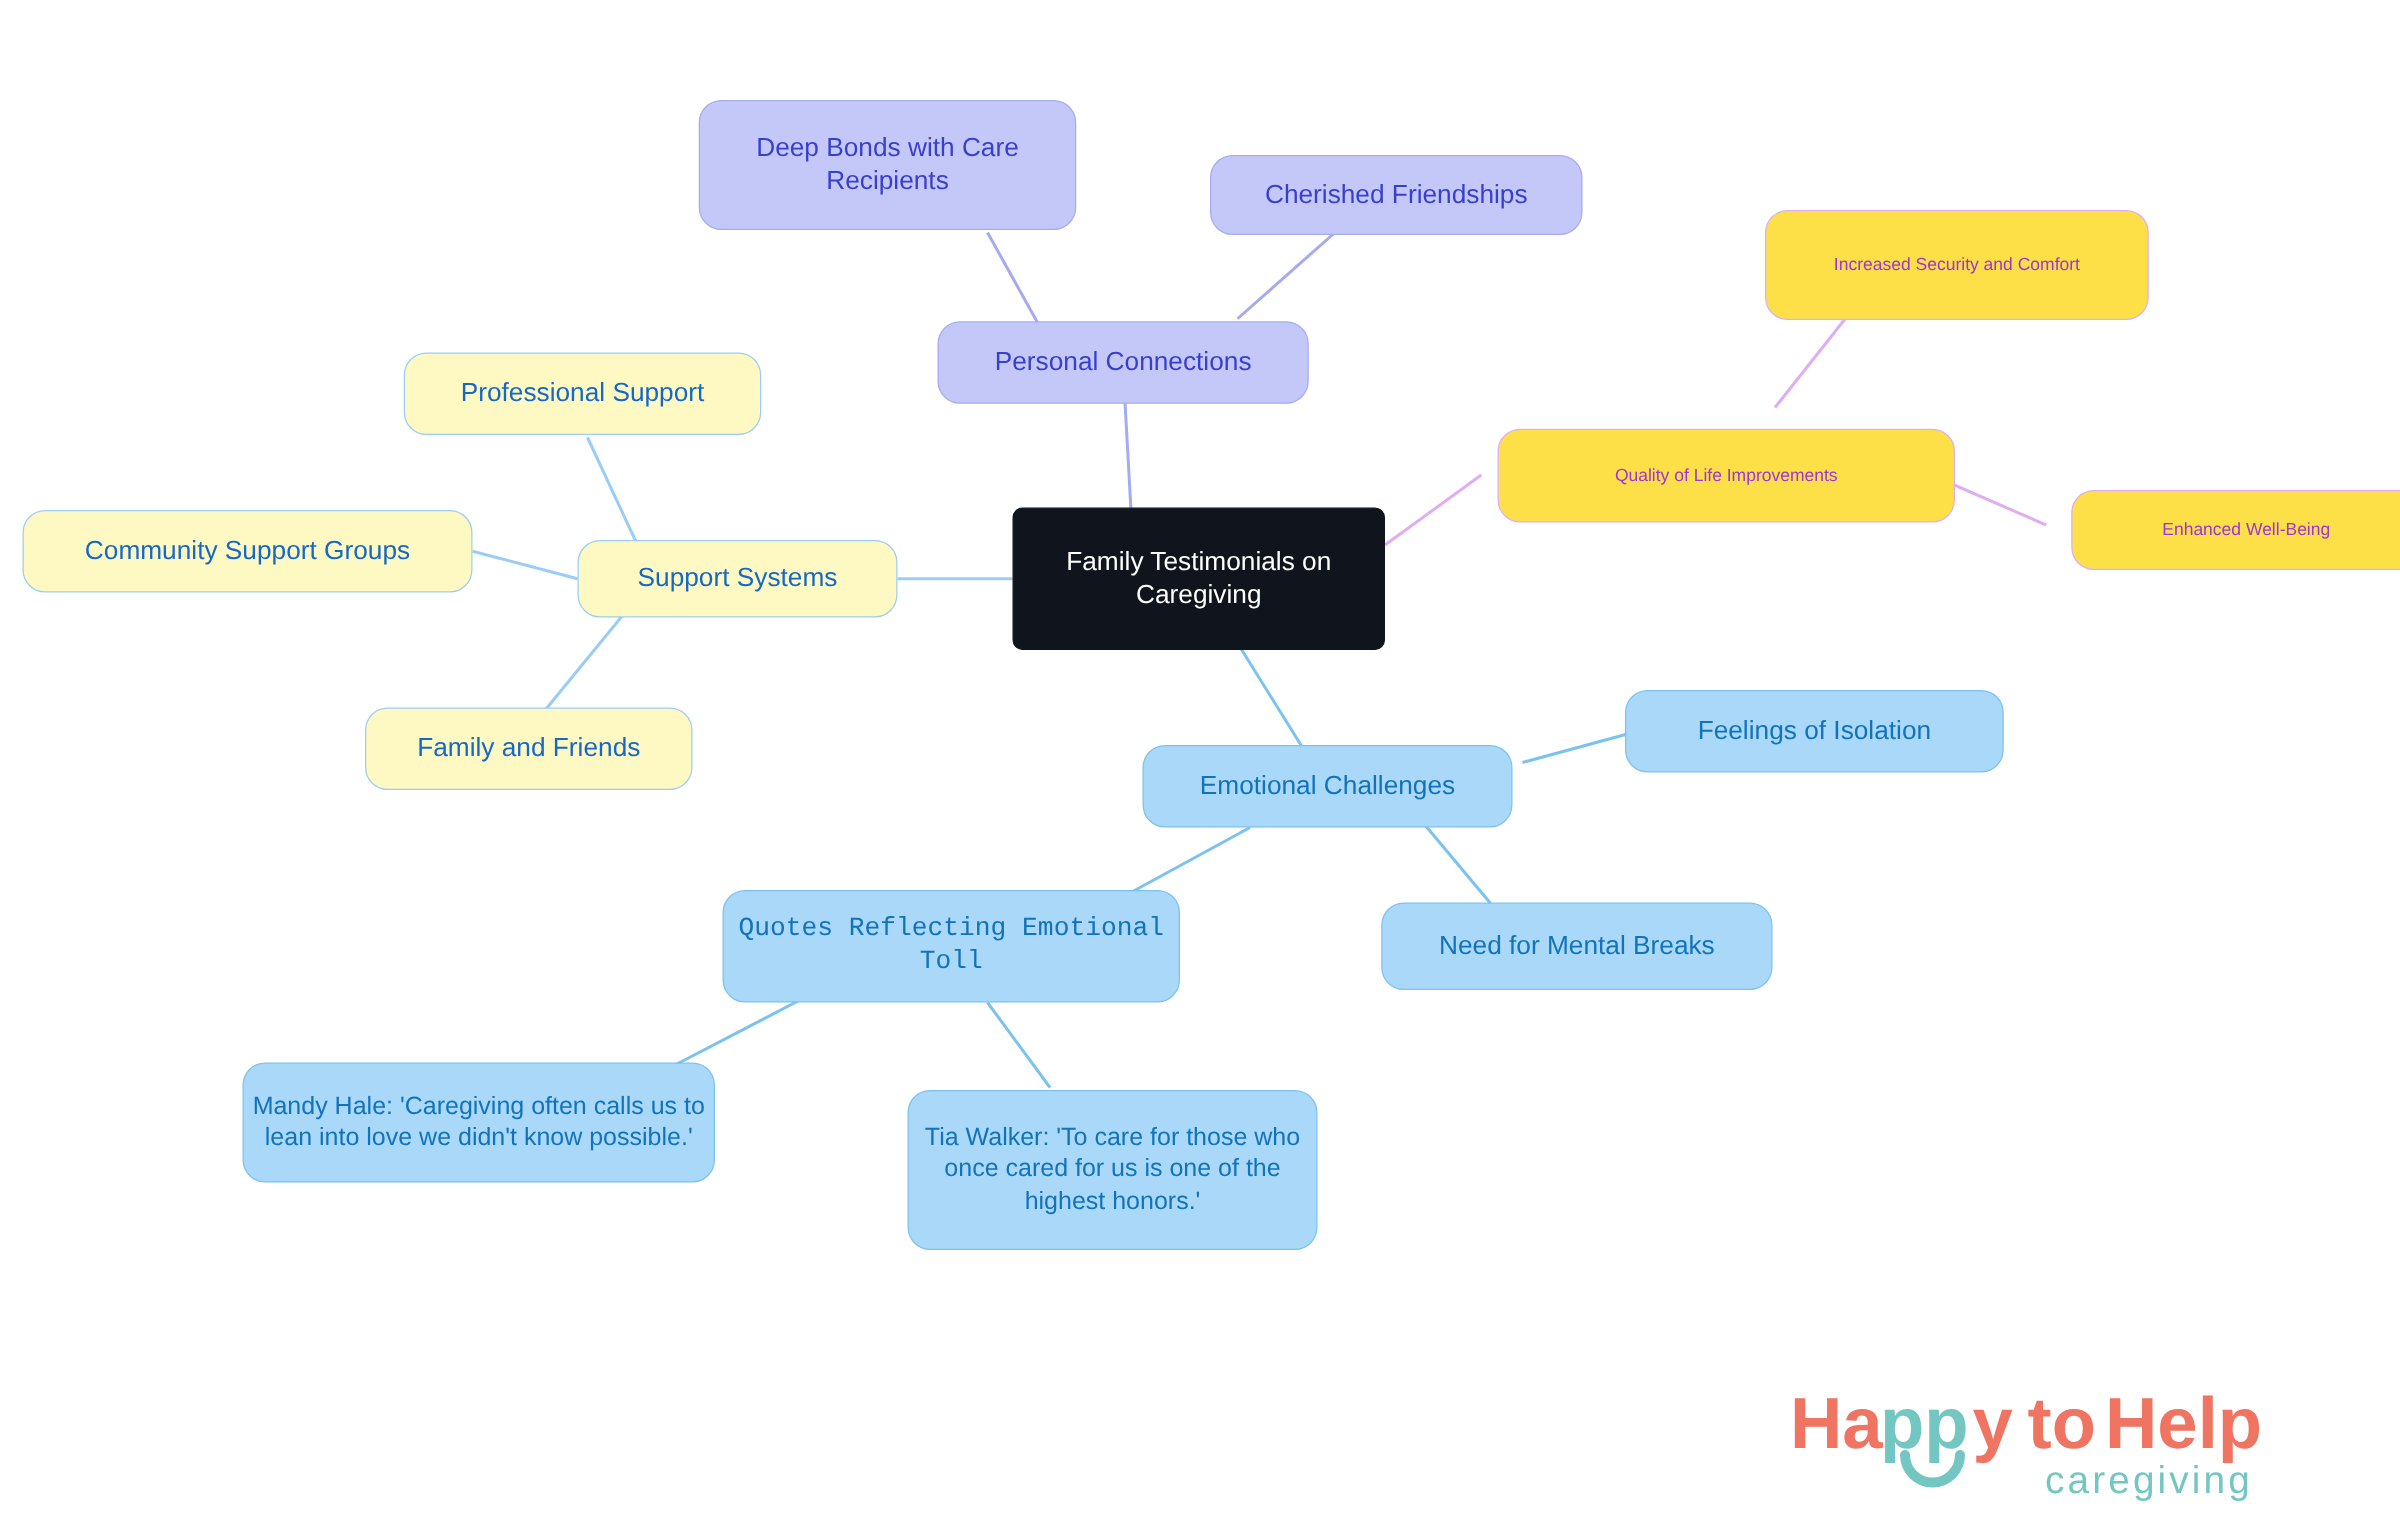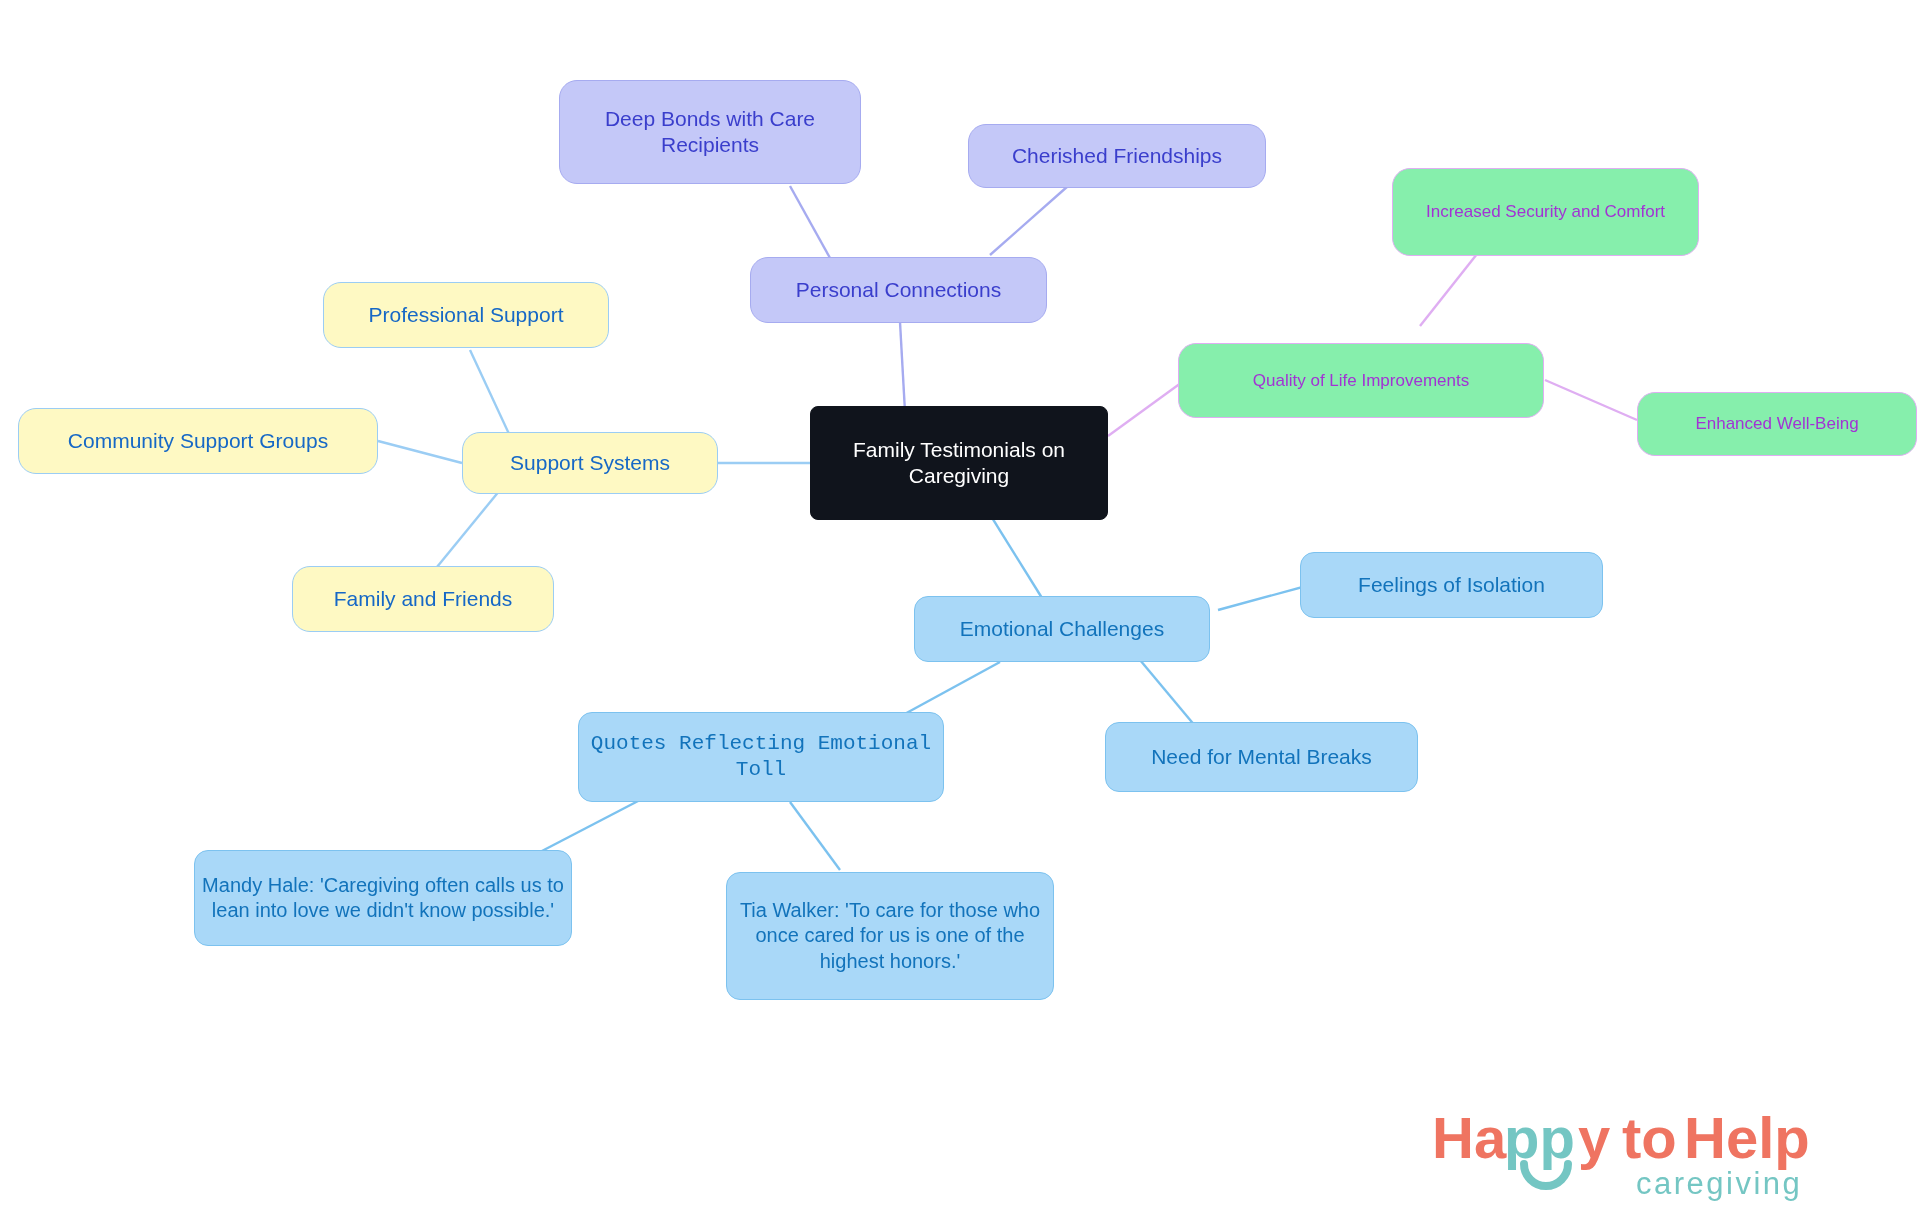--- a/index.html
+++ b/index.html
@@ -58,35 +58,35 @@
     border-color: #9bcdf4;
     color: #1668c6;
     font-size: 21px;
   }
 
   .node.blue2 {
     background: #a9d8f8;
     border-color: #7cc2ef;
     color: #1273bb;
     font-size: 21px;
-    border-radius: 14px;
   }
 
   .node.periwinkle {
     background: #c4c8f8;
     border-color: #a6abf0;
     color: #3a3ecc;
     font-size: 21px;
   }
 
   .node.pink {
-    background: #86efac;
+    background: #fde047;
     border-color: #dfaef2;
     color: #a233d4;
-    font-size: 17px;
+    font-size: 14px;
+    margin-left: 20px;
   }
 
   #logo {
     position: absolute;
     left: 1432px;
     top: 1106px;
     width: 460px;
     height: 100px;
   }
 </style>

